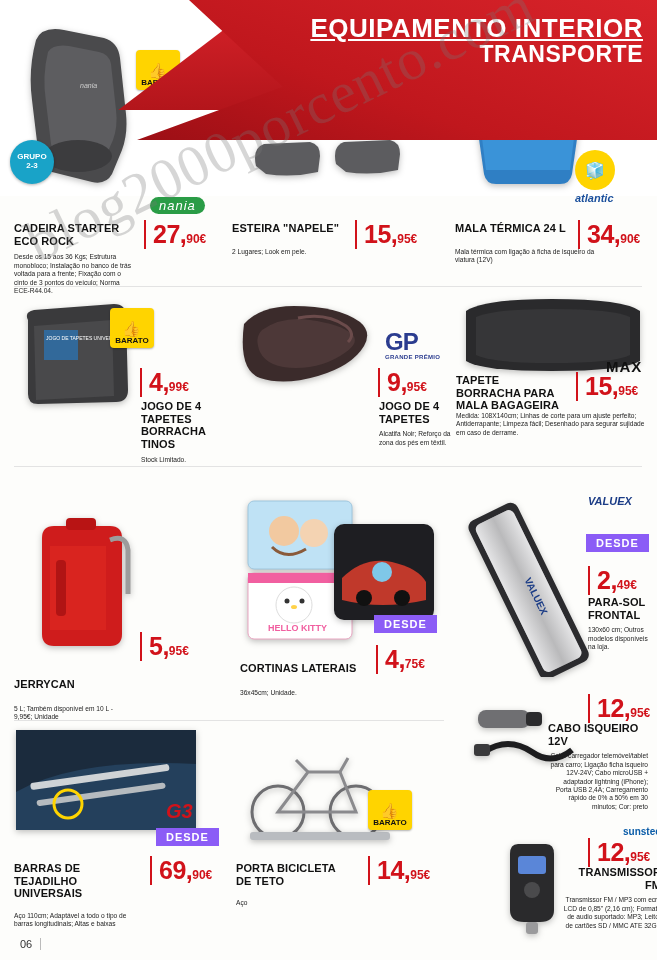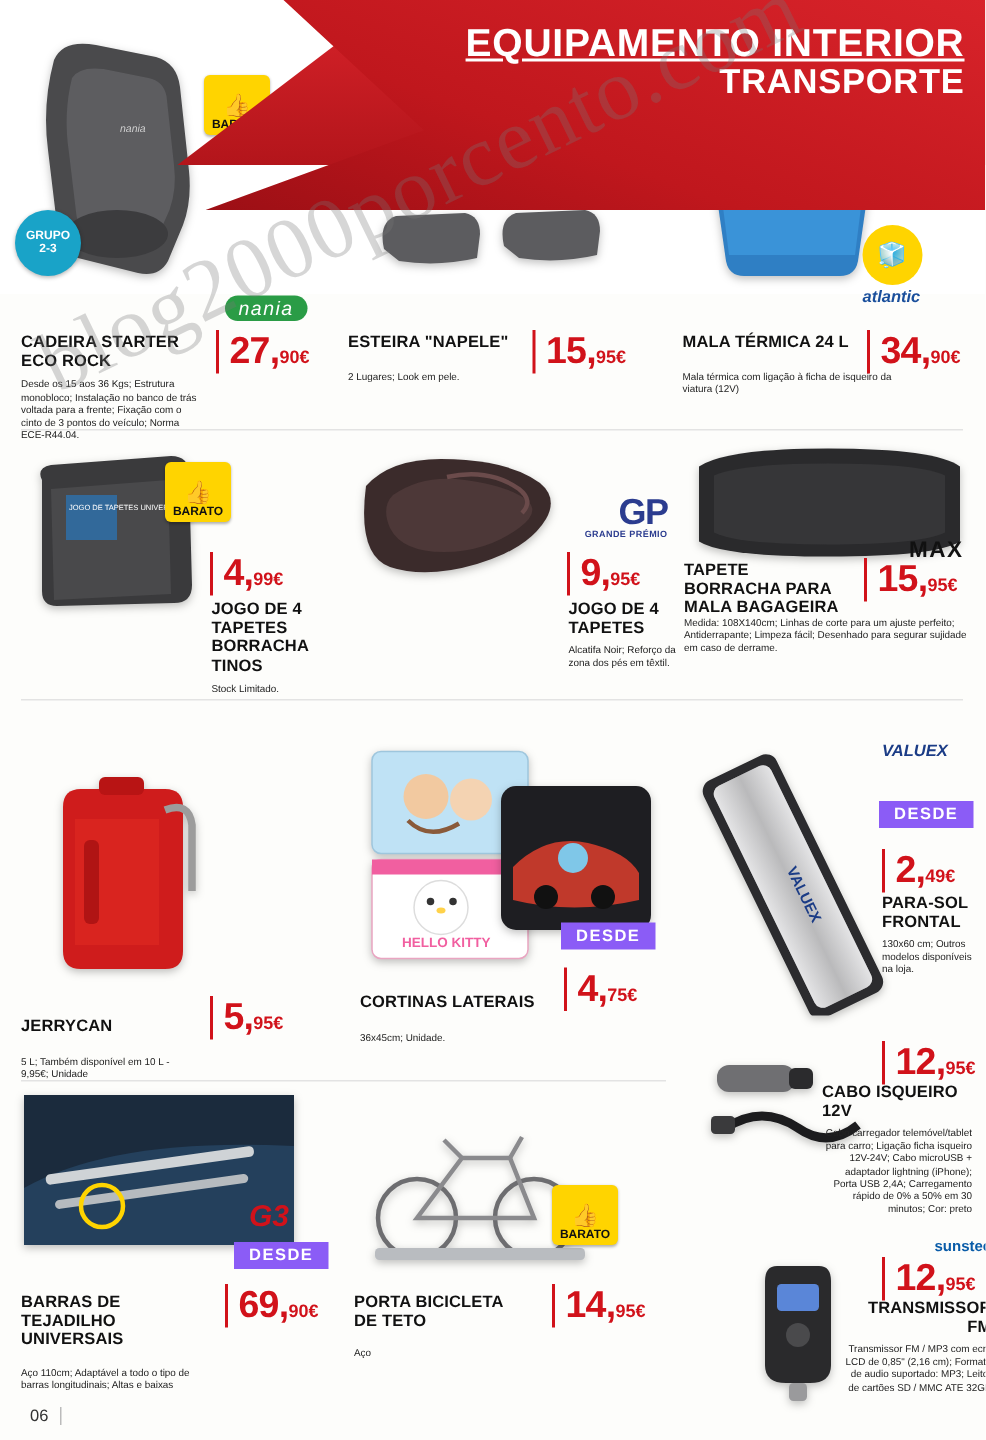--- a/index.html
+++ b/index.html
@@ -73,21 +73,21 @@
     width:44px;height:44px;border-radius:50%; background:#19a3c8; color:#fff;
     display:flex;align-items:center;justify-content:center;flex-direction:column;
     font-size:8px; font-weight:bold; line-height:1.1; text-align:center;
     box-shadow:0 1px 3px rgba(0,0,0,.3);
   }
   .brand-nania{
     background:#2a9c46;color:#fff;font-size:13px;font-style:italic;
     padding:1px 9px;border-radius:9px;letter-spacing:1px;
   }
   .brand-atlantic{ color:#1a4f9c; font-size:11px; font-style:italic; font-weight:bold;}
-  .brand-gp{ color:#2b3c8f; font-weight:bold; text-align:right; line-height:1;}
+  .brand-gp{ color:#2b3c8f; font-weight:bold; text-align:left; line-height:1;}
   .brand-gp .big{font-size:24px; letter-spacing:-1px;}
   .brand-gp .sm{font-size:6px; letter-spacing:.3px;}
   .brand-max{ font-size:15px; font-weight:bold; color:#111; letter-spacing:1px;}
   .brand-g3{ color:#d1121a; font-size:20px; font-weight:bold; font-style:italic;}
   .brand-sunstech{ color:#0a5ca8; font-size:10px; font-weight:bold;}
   .brand-valuex{ color:#1b3c86; font-size:11px; font-weight:bold; font-style:italic;}
   
   .watermark {
     position:absolute; left:15px; top:215px; width:640px;
     font-size: 58px; color: rgba(120,120,120,0.30);
@@ -295,21 +295,21 @@
       </linearGradient>
         </defs>
     </svg>
   </div>
   <div class="brand-valuex" style="position:absolute;left:588px;top:495px;">VALUEX</div>
 
   <div class="blk" style="left:14px;top:678px;width:110px;">
     <div class="name">JERRYCAN</div>
     <div class="desc" style="margin-top:14px;">5 L; Também disponível em 10 L - 9,95€; Unidade</div>
   </div>
-  <div class="blk price pricebar" style="left:140px;top:664px;">
+  <div class="blk price pricebar" style="left:140px;top:632px;">
     <span class="int">5,</span><span class="dec">95€</span>
   </div>
 
   <div class="blk" style="left:240px;top:662px;width:130px;">
     <div class="name">CORTINAS LATERAIS</div>
     <div class="desc" style="margin-top:14px;">36x45cm; Unidade.</div>
   </div>
   <div class="desde" style="position:absolute;left:374px;top:615px;">DESDE</div>
   <div class="blk price pricebar" style="left:376px;top:645px;">
     <span class="int">4,</span><span class="dec">75€</span>

